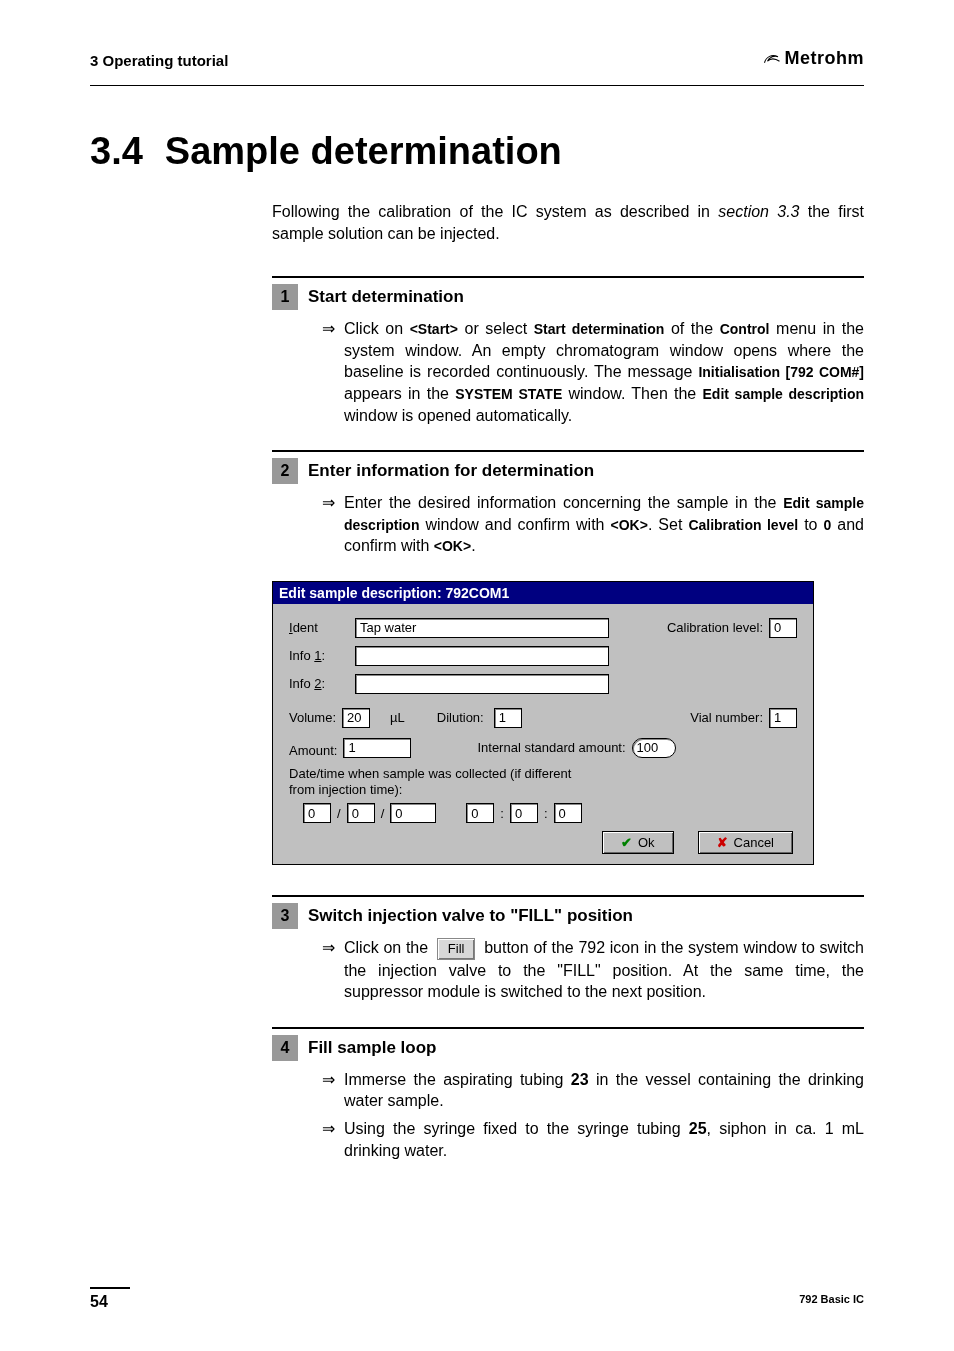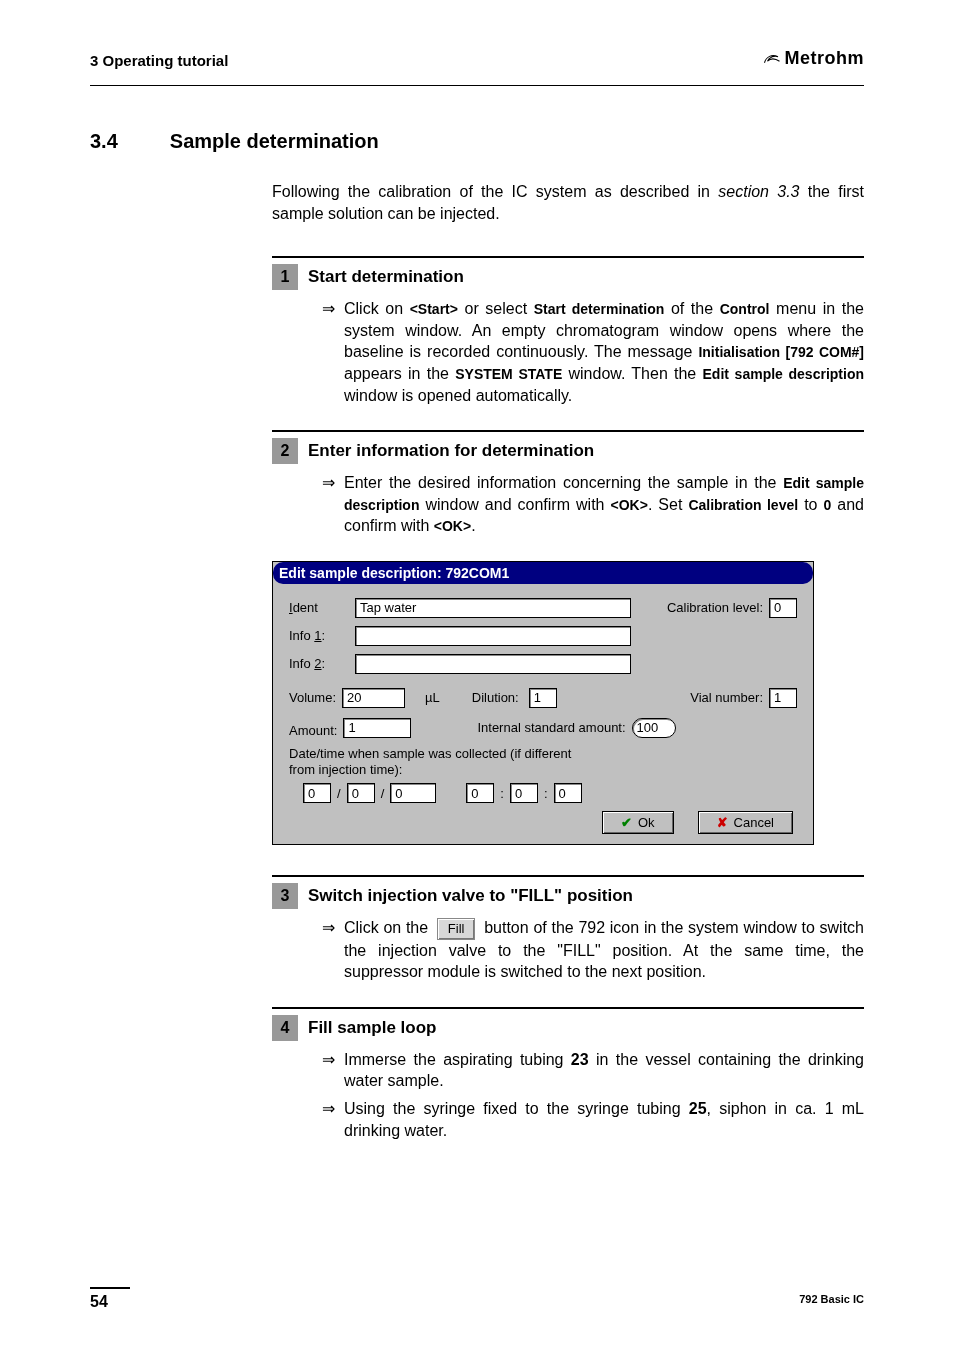--- a/index.html
+++ b/index.html
@@ -2,47 +2,47 @@
 <html><head>
 <meta charset="utf-8">
 <style>
   * { box-sizing: border-box; margin: 0; padding: 0; }
   html, body { width: 954px; background: #fff; font-family: Arial, Helvetica, sans-serif; color: #000; }
   .page { width: 954px; min-height: 1351px; padding: 48px 90px 40px 90px; position: relative; }
   .running-head { display: flex; justify-content: space-between; align-items: flex-end; border-bottom: 1px solid #000; padding-bottom: 16px; margin-bottom: 44px; }
   .running-head .left { font-family: Arial, Helvetica, sans-serif; font-weight: bold; font-size: 15px; }
   .running-head .right { font-family: Arial, Helvetica, sans-serif; font-weight: bold; font-size: 18px; letter-spacing: 0.5px; display: flex; align-items: center; gap: 4px; }
   .logo-swirl { width: 18px; height: 14px; }
-  .section-title { font-family: Arial, Helvetica, sans-serif; font-weight: 900; font-size: 20px; margin-bottom: 28px; display: flex; gap: 52px; }
+  .section-title { font-family: Arial, Helvetica, sans-serif; font-weight: 900; font-size: 38px; margin-bottom: 28px; display: flex; gap: 22px; }
   .intro { margin-left: 182px; font-size: 16px; line-height: 1.35; text-align: justify; margin-bottom: 32px; }
   .intro .ital { font-style: italic; }
   .step-block { margin-left: 182px; margin-bottom: 24px; }
   .step-rule { border-top: 2px solid #000; margin-bottom: 6px; }
   .step-head { display: flex; align-items: stretch; gap: 10px; margin-bottom: 8px; }
   .step-num { background: #999; color: #000; font-weight: 900; font-size: 16px; width: 26px; display: flex; align-items: center; justify-content: center; font-family: Arial, sans-serif; }
   .step-title { font-weight: 900; font-family: Arial, sans-serif; font-size: 17px; padding: 3px 0; }
   .step-body { margin-left: 50px; font-size: 16px; line-height: 1.35; }
   .step-body p { margin-bottom: 6px; display: flex; }
   .arrow { flex: 0 0 22px; }
   .txt { flex: 1; text-align: justify; }
   .b { font-weight: bold; font-family: Arial, sans-serif; font-size: 14px; }
   .inline-btn { display: inline-block; border: 1px solid #888; background: #d8d8d8; font-size: 13px; padding: 1px 10px; box-shadow: inset 1px 1px 0 #fff, inset -1px -1px 0 #777; vertical-align: middle; margin: 0 4px; }
   .boldnum { font-weight: 900; font-family: Arial, sans-serif; font-size: 16px; }
 
   
   .dialog-wrap { margin-left: 182px; margin-bottom: 30px; border: 1px solid #000; width: 542px; font-family: "MS Sans Serif", Tahoma, Arial, sans-serif; font-size: 13px; background: #c0c0c0; }
-  .dialog-title { background: #000080; color: #fff; font-weight: bold; padding: 3px 6px; font-size: 14px; border-radius: 10px; }
+  .dialog-title { background: #000080; color: #fff; font-weight: bold; padding: 3px 6px; font-size: 14px; }
   .dialog-body { padding: 14px 16px 10px 16px; }
   .dlg-row { display: flex; align-items: center; margin-bottom: 8px; gap: 6px; }
   .dlg-label { width: 60px; }
   .dlg-label .ul { text-decoration: underline; }
   .dlg-input { background: #fff; border: 1px solid #000; box-shadow: inset 1px 1px 0 #888; height: 20px; padding: 1px 4px; font-size: 13px; }
-  .w-ident { width: 276px; }
+  .w-ident { width: 254px; }
   .w-short { width: 28px; }
-  .w-vol { width: 63px; }
+  .w-vol { width: 28px; }
   .w-amt { width: 68px; }
   .w-isa { width: 44px; border-radius: 10px; }
   .dlg-right { margin-left: auto; display: flex; align-items: center; gap: 6px; }
   .dlg-btn { display: inline-flex; align-items: center; gap: 6px; border: 1px solid #000; background: #c0c0c0; box-shadow: inset 1px 1px 0 #fff, inset -1px -1px 0 #666; padding: 3px 18px; font-size: 13px; }
   .dlg-btn-row { display: flex; justify-content: flex-end; gap: 24px; margin-top: 8px; padding-right: 4px; }
   .checkmark { color: #008000; font-weight: bold; }
   .xmark { color: #cc0000; font-weight: bold; }
   .dt-caption { font-size: 13px; line-height: 1.2; margin: 8px 0 6px 0; }
   .dt-row { display: flex; align-items: center; gap: 4px; margin-left: 14px; }
   .dt-sep { padding: 0 2px; }

